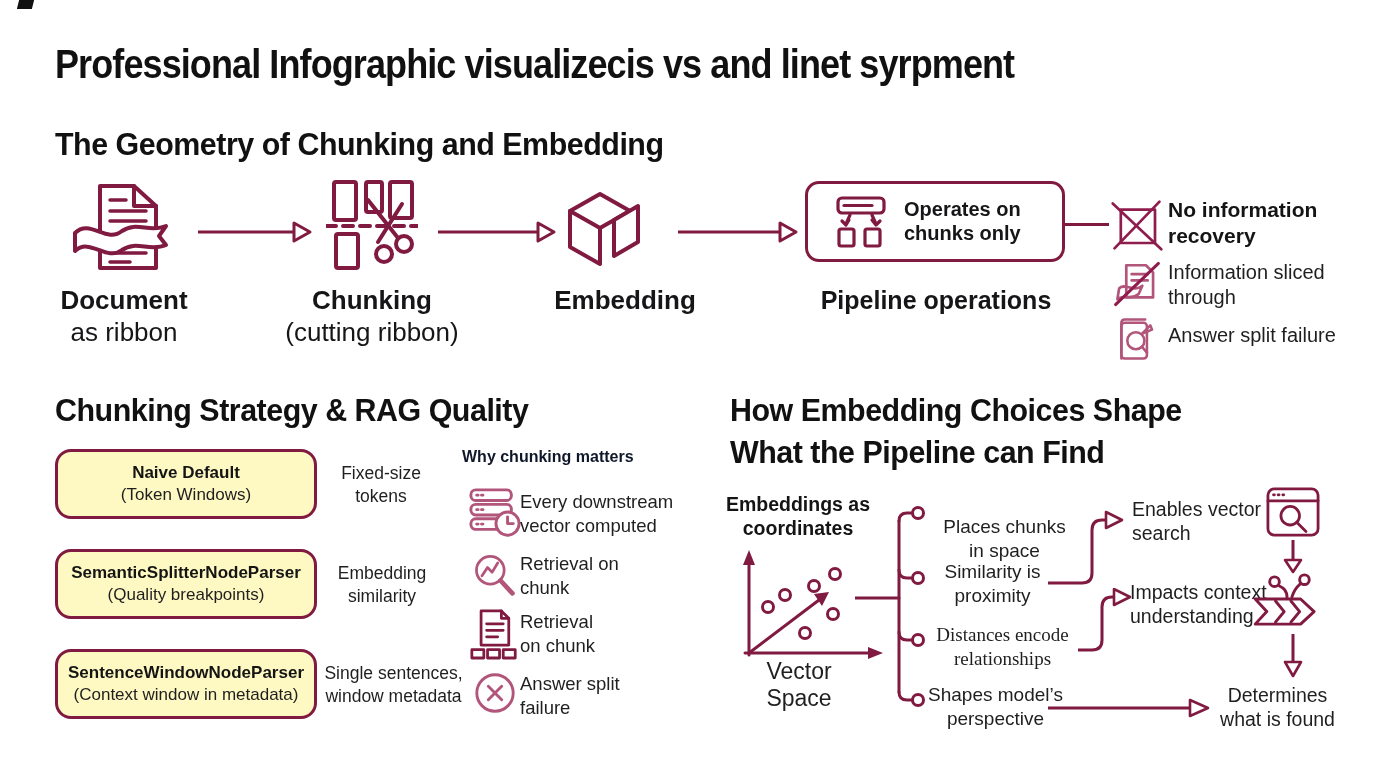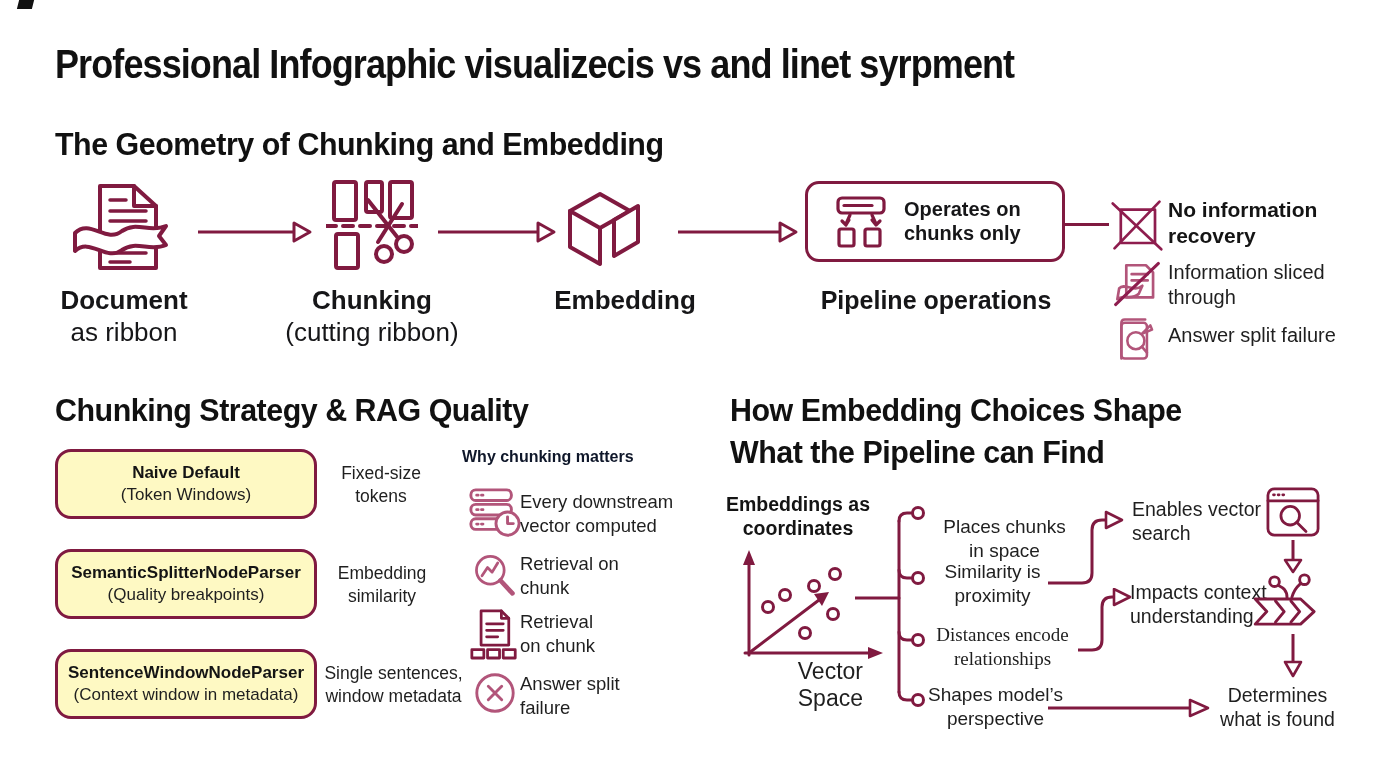--- a/index.html
+++ b/index.html
@@ -205,21 +205,21 @@
     <polygon points="133,102 148,108 133,114" fill="#801a40" stroke="none"></polygon>
     <line x1="14" y1="108" x2="84" y2="55"></line>
     <polygon points="94,47 79,49 87,61" fill="#801a40" stroke="none"></polygon>
     <circle cx="50" cy="50" r="5.5"></circle>
     <circle cx="33" cy="62" r="5.5"></circle>
     <circle cx="79" cy="41" r="5.5"></circle>
     <circle cx="100" cy="29" r="5.5"></circle>
     <circle cx="98" cy="69" r="5.5"></circle>
     <circle cx="70" cy="88" r="5.5"></circle>
   </svg>
-  <div class="abs vs-cap" style="left:735px;top:658px;width:128px;text-align:right;">Vector Space</div>
+  <div class="abs vs-cap" style="left:735px;top:658px;width:128px;">Vector Space</div>
 
   <svg class="abs" style="left:855px;top:495px;" width="74" height="215" viewBox="0 0 74 215" fill="none" stroke="#801a40" stroke-width="3" stroke-linecap="round">
     <line x1="0" y1="103" x2="44" y2="103"></line>
     <line x1="44" y1="26" x2="44" y2="197"></line>
     <path d="M44,26 Q44,18 52,18 H57"></path>
     <path d="M44,75 Q44,83 52,83 H57"></path>
     <path d="M44,137 Q44,145 52,145 H57"></path>
     <path d="M44,197 Q44,205 52,205 H57"></path>
     <circle cx="63" cy="18" r="5.5" fill="#fff"></circle>
     <circle cx="63" cy="83" r="5.5" fill="#fff"></circle>

